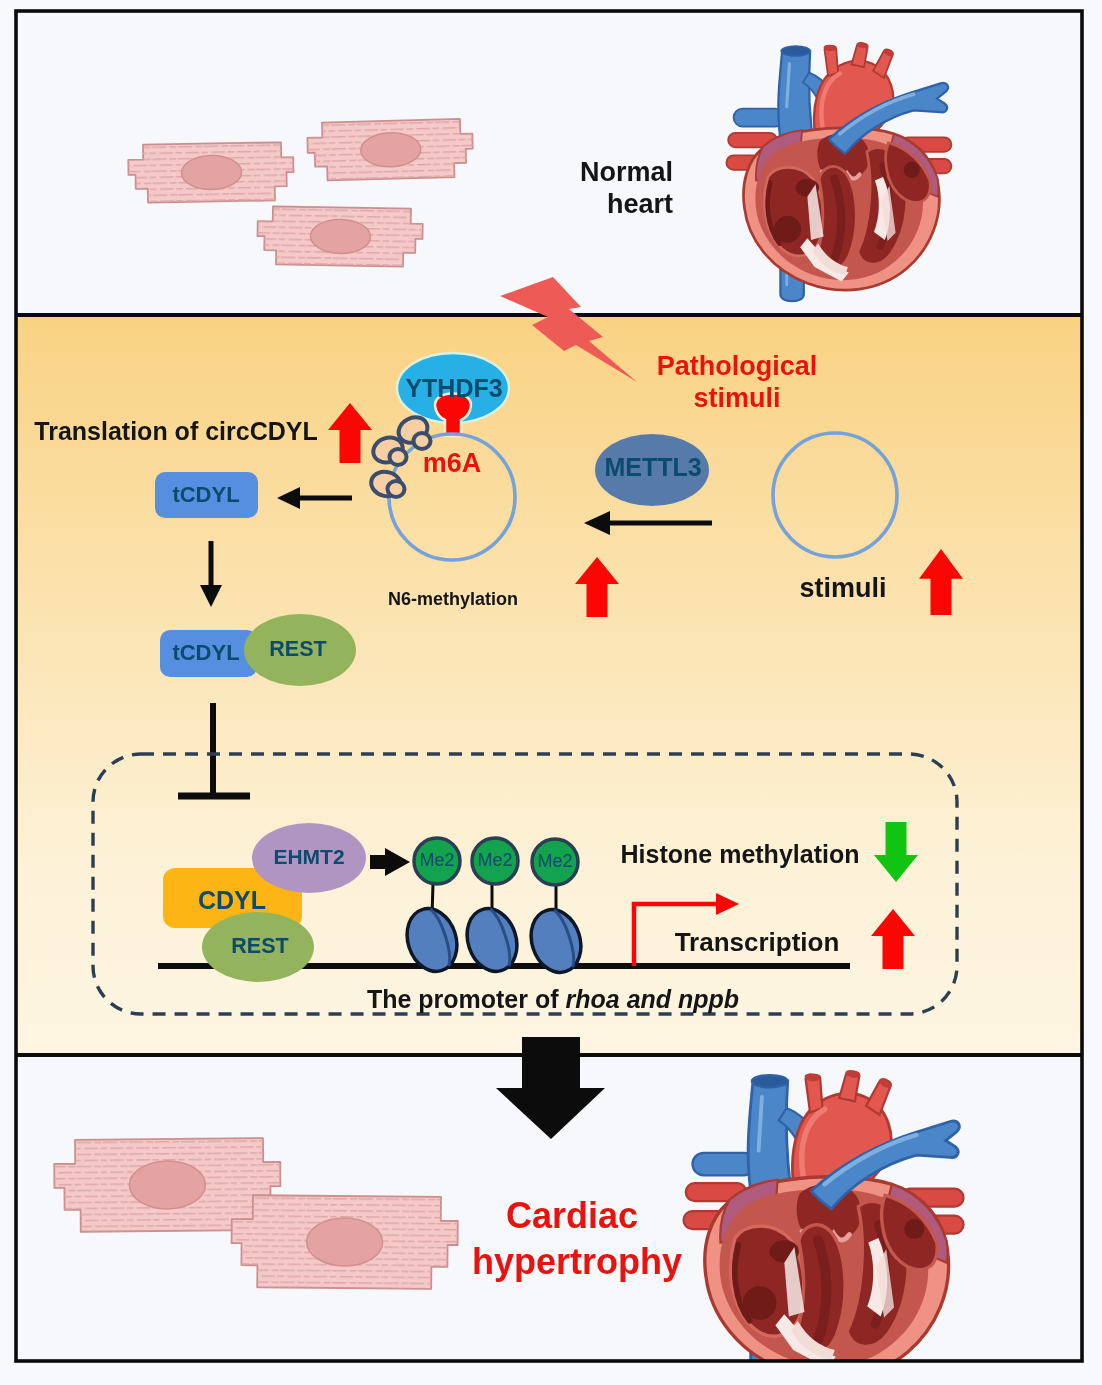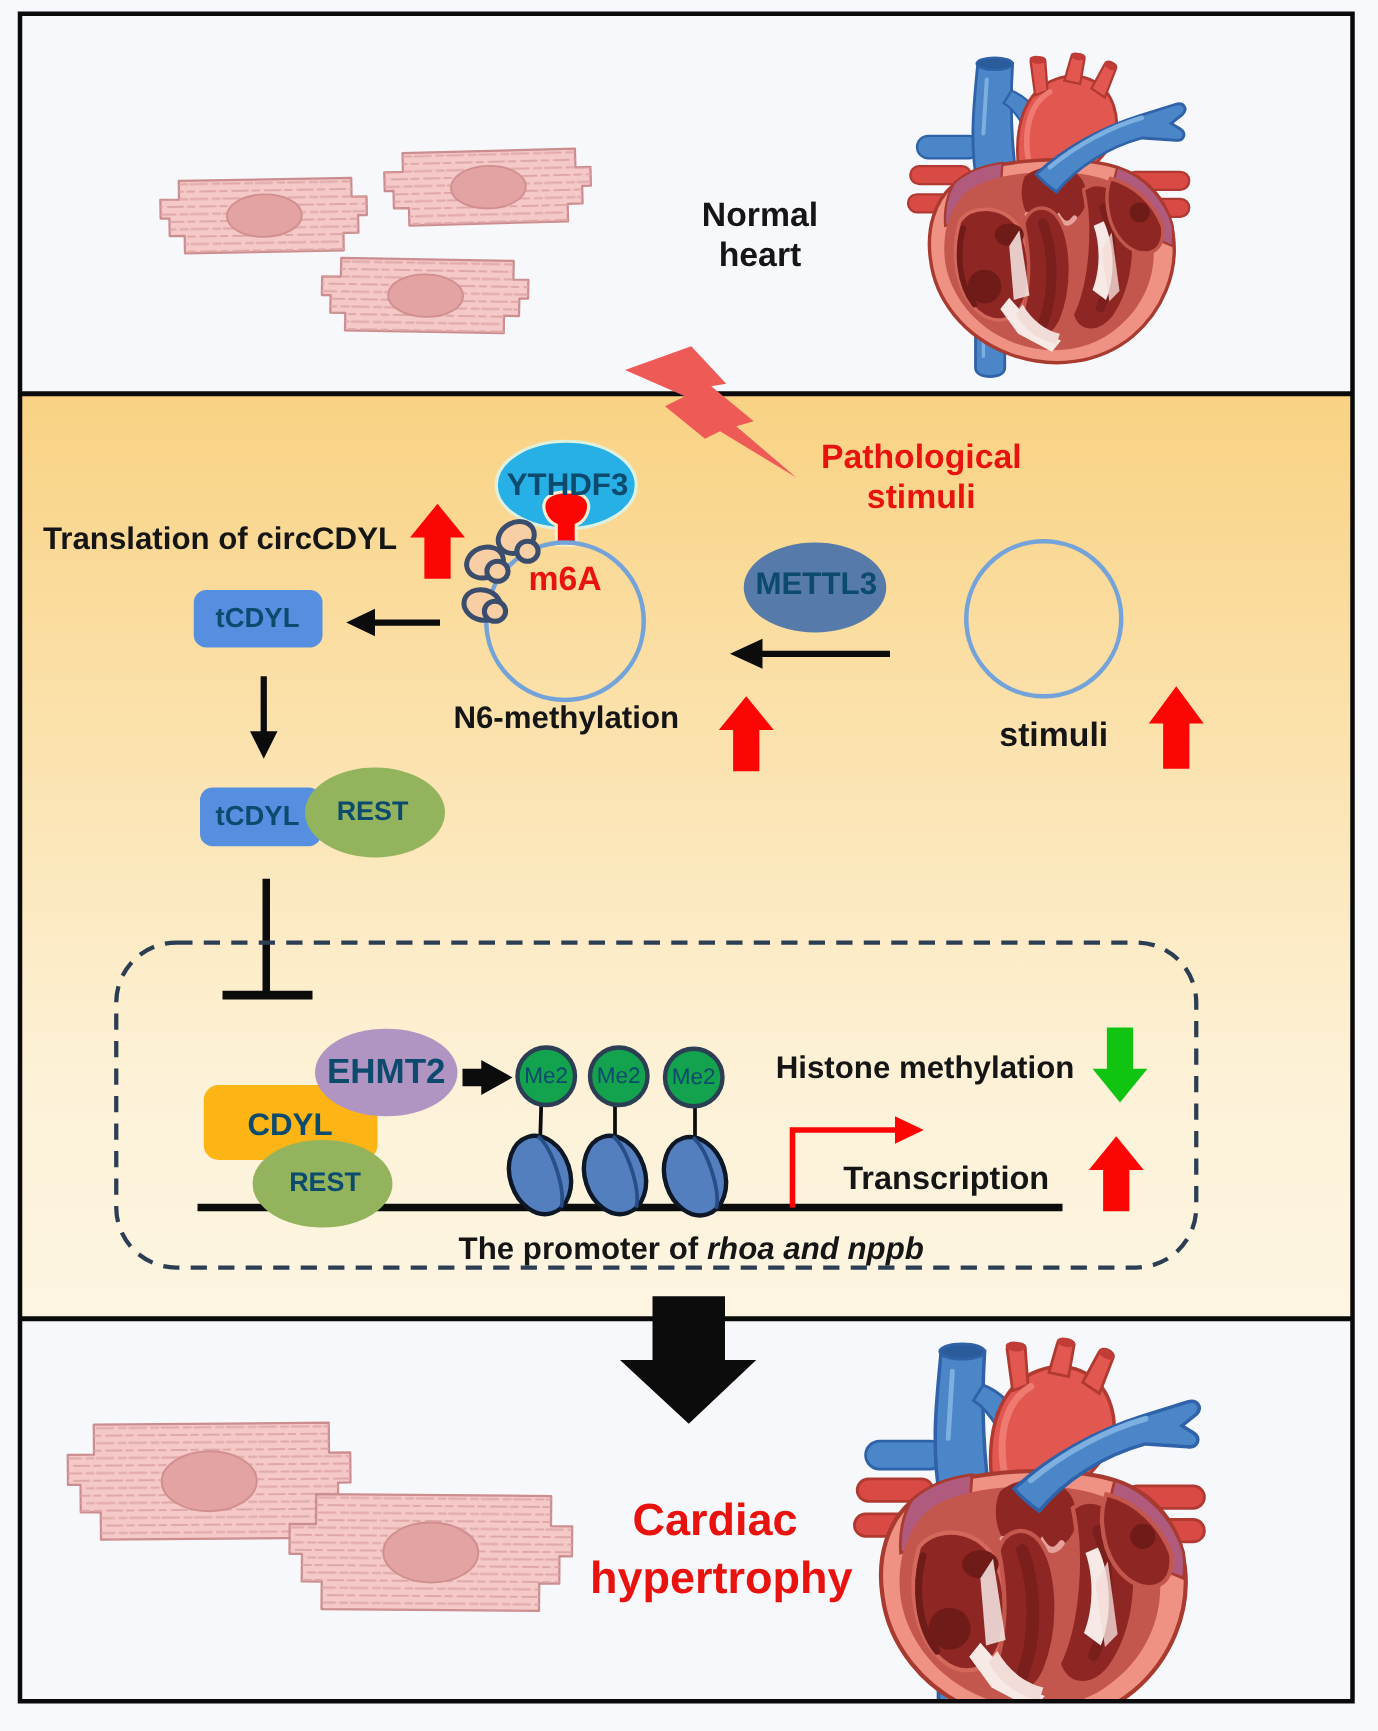--- a/index.html
+++ b/index.html
@@ -4,21 +4,21 @@
 <style>
   html,body{margin:0;padding:0;}
   body{width:1102px;height:1385px;position:relative;overflow:hidden;
        background:var(--page-bg);
        font-family:"Liberation Sans","DejaVu Sans",sans-serif;}
   .stage{position:absolute;left:0;top:0;width:1102px;height:1385px;}
   svg{position:absolute;left:0;top:0;}
   .lbl{position:absolute;transform:translate(-50%,-50%);text-align:center;
        font-weight:bold;white-space:nowrap;line-height:1.2;}
   .lbl.wrap{white-space:normal;}
-  .black{color:#151515;}
+  .black{color:#151515;text-align:right;}
   .white{color:#0c4a6e;}
   .red{color:var(--red-text);}
 
   
   .panel-light{fill:var(--panel-bg);}
   .frame{fill:none;stroke:var(--frame);stroke-width:3.6;}
   .sep{fill:var(--frame);}
   .cell-body{fill:var(--cell-fill);stroke:var(--cell-edge);stroke-width:1.8;stroke-linejoin:round;}
   .cell-nuc{fill:var(--cell-nucleus);stroke:var(--cell-nucleus-edge);stroke-width:1.5;}
   .bolt{fill:var(--bolt);}
@@ -264,23 +264,23 @@
 
   <div class="lbl black wrap" style="left:608px;top:188px;font-size:27px;width:130px">Normal heart</div>
   <div class="lbl red wrap" style="left:737px;top:382px;font-size:27px;width:190px">Pathological stimuli</div>
   <div class="lbl black" style="left:176px;top:431px;font-size:25px">Translation of circCDYL</div>
   <div class="lbl white" style="left:454px;top:388px;font-size:25px">YTHDF3</div>
   <div class="lbl red" style="left:452px;top:463px;font-size:27px">m6A</div>
   <div class="lbl white" style="left:206px;top:495px;font-size:22px">tCDYL</div>
   <div class="lbl white" style="left:206px;top:653px;font-size:22px">tCDYL</div>
   <div class="lbl white" style="left:298px;top:650px;font-size:21.5px">REST</div>
   <div class="lbl white" style="left:653px;top:467px;font-size:25px">METTL3</div>
-  <div class="lbl black" style="left:453px;top:574px;font-size:25px">N6-methylation</div>
+  <div class="lbl black" style="left:453px;top:600px;font-size:18px">N6-methylation</div>
   <div class="lbl black" style="left:843px;top:588px;font-size:27px">stimuli</div>
-  <div class="lbl white" style="left:309px;top:857px;font-size:28px">EHMT2</div>
+  <div class="lbl white" style="left:309px;top:857px;font-size:21px">EHMT2</div>
   <div class="lbl white" style="left:232px;top:900px;font-size:25px">CDYL</div>
   <div class="lbl white" style="left:260px;top:947px;font-size:21.5px">REST</div>
   <div class="lbl white" style="left:437px;top:861px;font-size:18px;font-weight:normal">Me2</div>
   <div class="lbl white" style="left:495px;top:861px;font-size:18px;font-weight:normal">Me2</div>
   <div class="lbl white" style="left:555px;top:862px;font-size:18px;font-weight:normal">Me2</div>
   <div class="lbl black" style="left:740px;top:854px;font-size:25px">Histone methylation</div>
   <div class="lbl black" style="left:757px;top:943px;font-size:26px">Transcription</div>
   <div class="lbl black" style="left:553px;top:999px;font-size:25px;font-weight:bold">
     <span>The promoter of</span>
     <span style="font-style:italic">rhoa and nppb</span>

